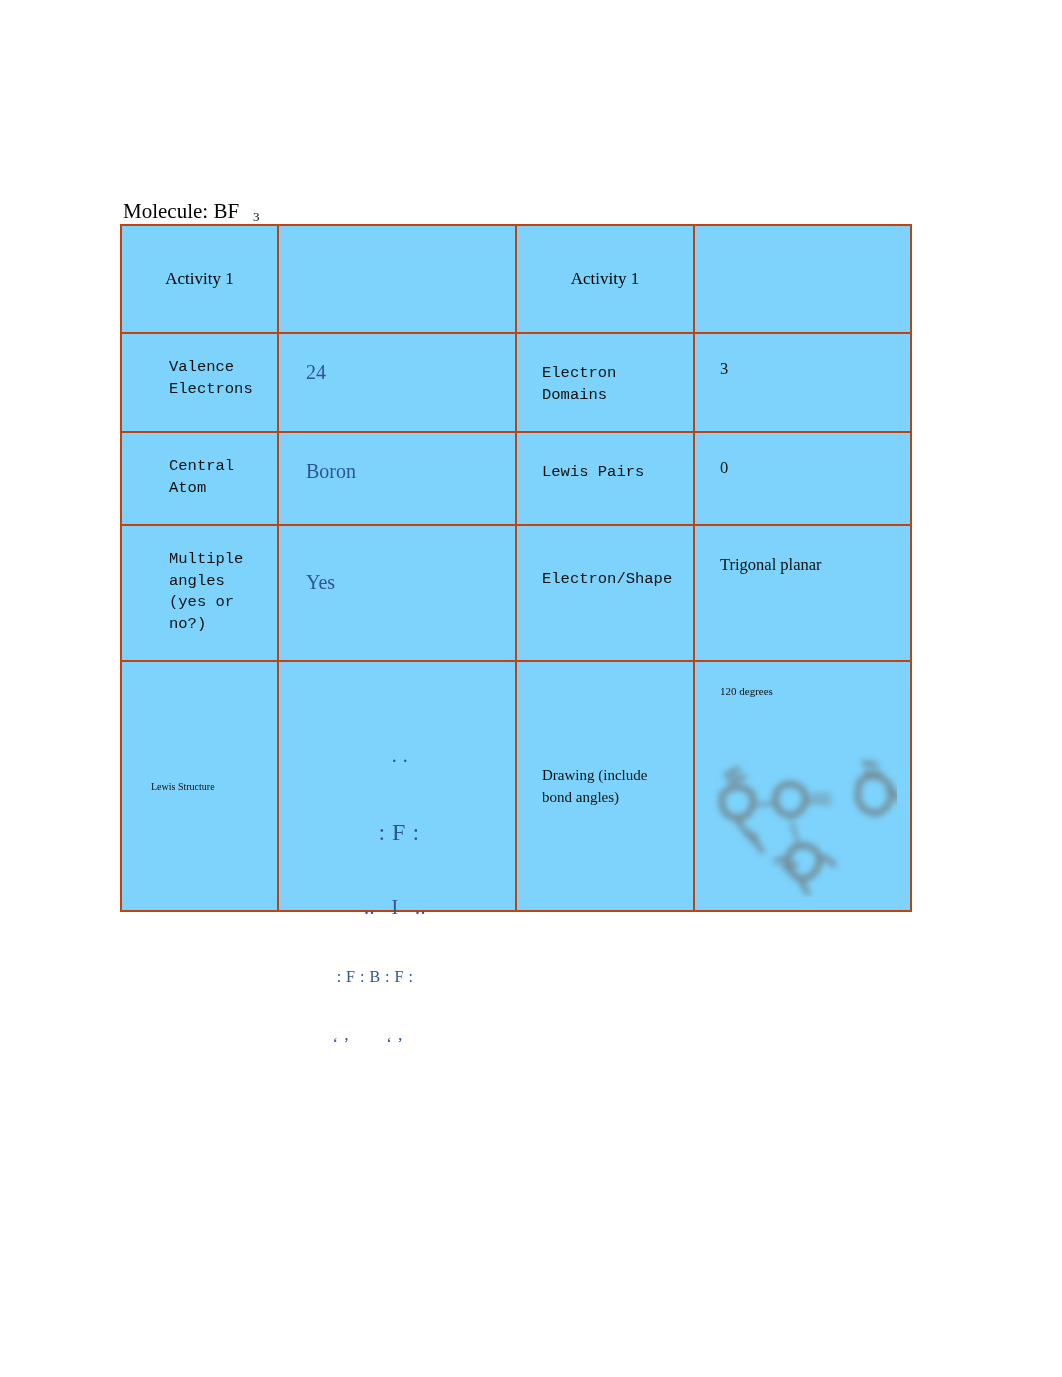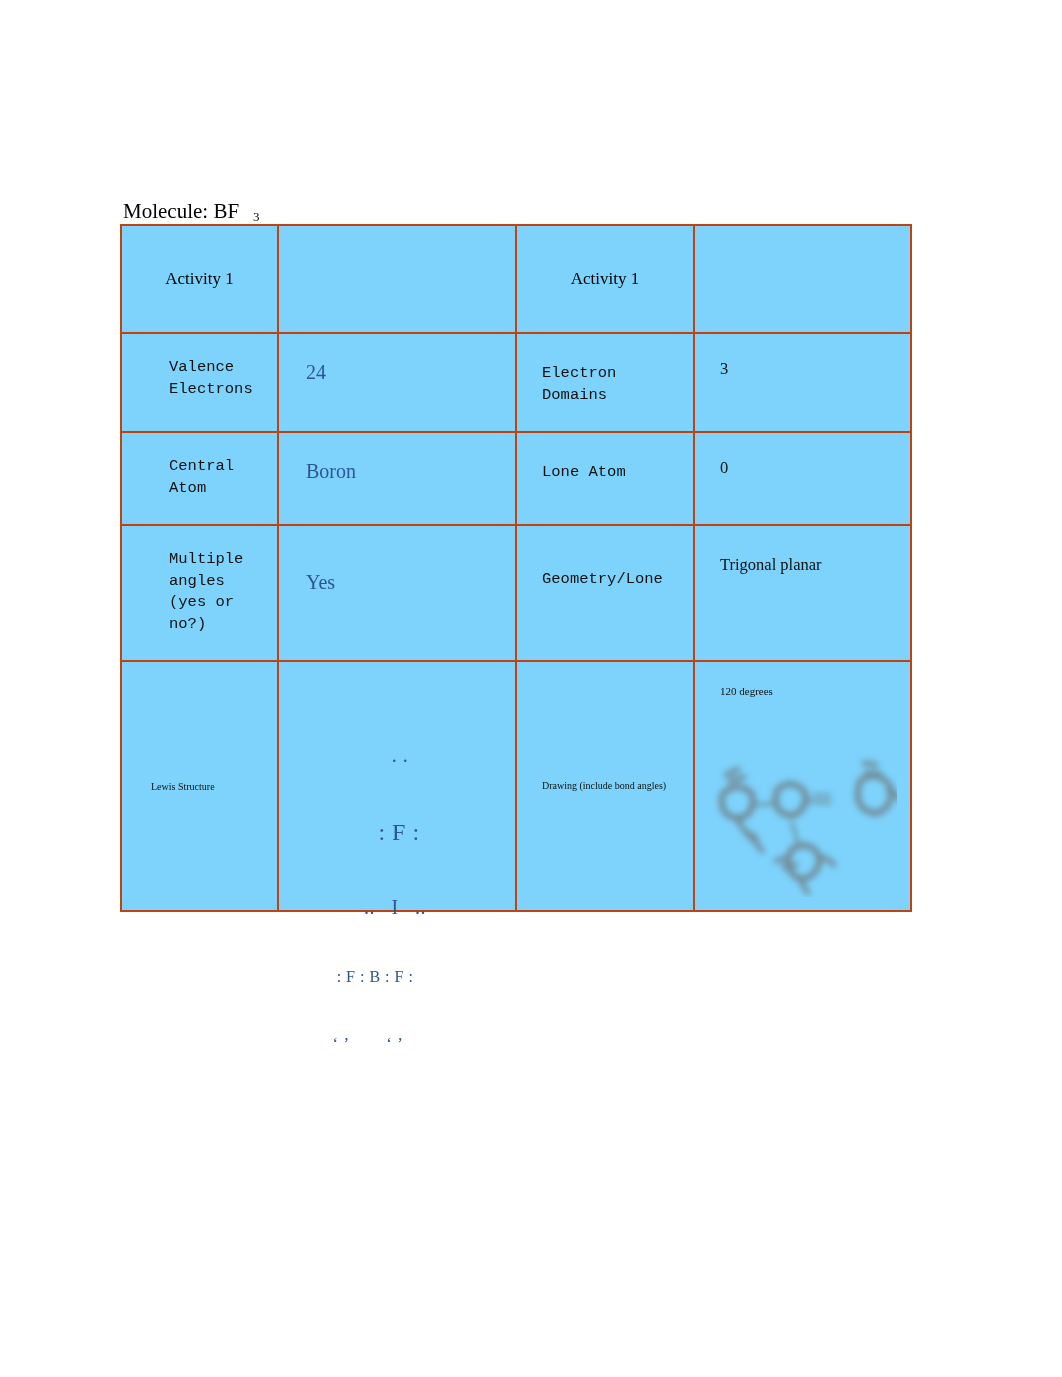--- a/index.html
+++ b/index.html
@@ -174,21 +174,21 @@
   }
   .draw-label-cell {
     position: relative;
     height: 222px;
   }
   .draw-label {
     position: absolute;
     left: 12px;
     top: 50%;
     transform: translateY(-50%);
-    font-size: 10px;
+    font-size: 15px;
     line-height: 22px;
     color: #111;
   }
 </style>
 </head>
 <body>
 
 <div class="page">
 
   <div class="title">
@@ -235,36 +235,36 @@
     </tr>
 
     <tr class="r-central">
       <td>
         <div class="label">Central Atom</div>
       </td>
       <td>
         <div class="ans-blue">Boron</div>
       </td>
       <td>
-        <div class="label label-c3" style="padding-top:16px;">Lone Atom</div>
+        <div class="label label-c3" style="padding-top:16px;">Lewis Pairs</div>
       </td>
       <td>
         <div class="ans-black">0</div>
       </td>
     </tr>
 
     <tr class="r-multi">
       <td>
         <div class="label">Multiple angles (yes or no?)</div>
       </td>
       <td>
         <div class="ans-blue" style="padding-top:32px;">Yes</div>
       </td>
       <td>
-        <div class="label label-c3" style="padding-top:30px;">Geometry/Lone</div>
+        <div class="label label-c3" style="padding-top:30px;">Electron/Shape</div>
       </td>
       <td>
         <div class="ans-black" style="padding-top:14px;">Trigonal planar</div>
       </td>
     </tr>
 
     <tr class="r-draw">
       <td>
         <div class="lewis-label-cell">
           <div class="lewis-label">Lewis Structure</div>

